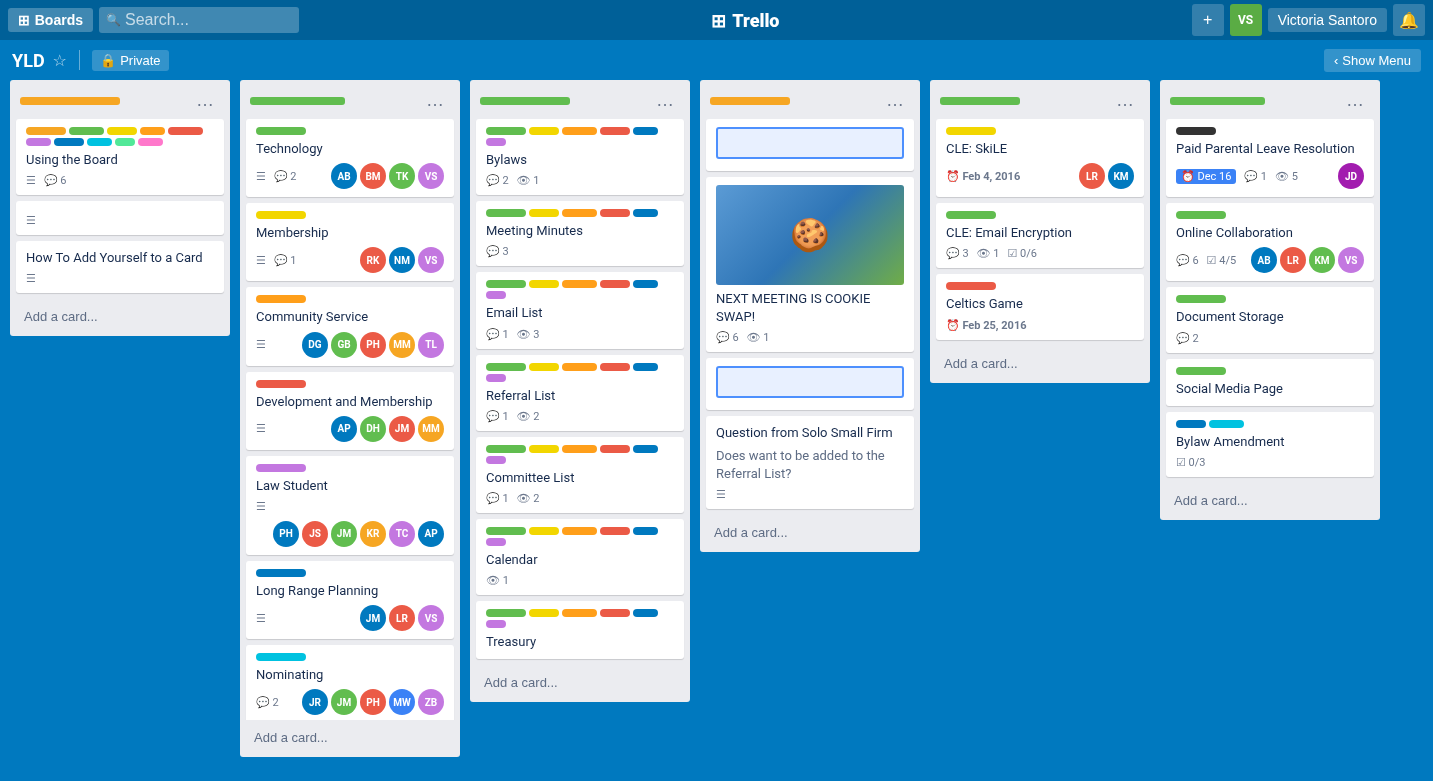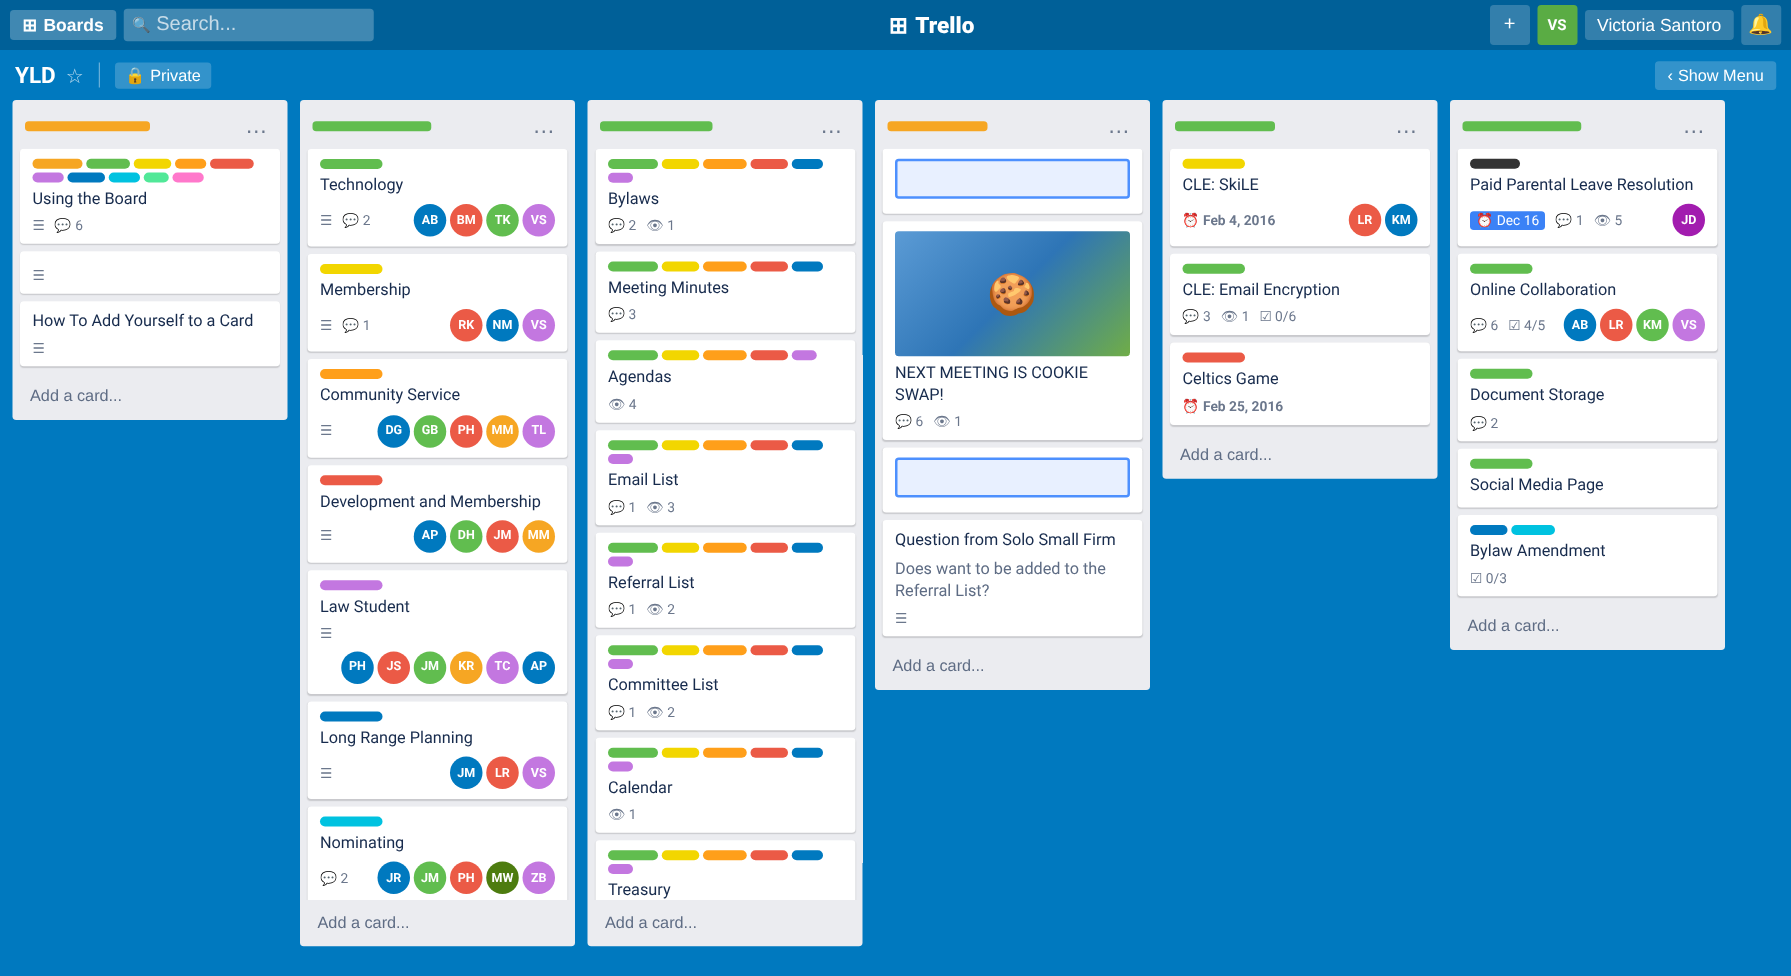--- a/index.html
+++ b/index.html
@@ -375,21 +375,21 @@
           <div class="card-labels">
             <div class="label" style="background: rgb(0, 194, 224); width: 50px;"></div>
           </div>
           <div class="card-title">Nominating</div>
           <div class="card-meta">
             <span class="card-meta-item">💬 2</span>
             <div class="card-avatars">
               <div class="avatar-small" style="background: rgb(0, 121, 191);">JR</div>
               <div class="avatar-small" style="background: rgb(97, 189, 79);">JM</div>
               <div class="avatar-small" style="background: rgb(235, 90, 70);">PH</div>
-              <div class="avatar-small" style="background: #4d7c0f;">MW</div>
+              <div class="avatar-small" style="background: #3b82f6;">MW</div>
               <div class="avatar-small" style="background: rgb(195, 119, 224);">ZB</div>
             </div>
           </div>
         </div>
       </div>
       <div class="list-footer"><button class="add-card-btn">Add a card...</button></div>
     </div>
     <div class="list">
       <div class="list-header">
         <div class="list-title-bar" style="background: rgb(97, 189, 79); width: 90px;"></div>
@@ -423,33 +423,20 @@
           <div class="card-meta">
             <span class="card-meta-item">💬 3</span>
           </div>
         </div>
         <div class="card">
           <div class="card-labels">
             <div class="label" style="background: rgb(97, 189, 79); width: 40px;"></div>
             <div class="label" style="background: rgb(242, 214, 0); width: 30px;"></div>
             <div class="label" style="background: rgb(255, 159, 26); width: 35px;"></div>
             <div class="label" style="background: rgb(235, 90, 70); width: 30px;"></div>
-            <div class="label" style="background: rgb(195, 119, 224); width: 20px;"></div>
-          </div>
-          <div class="card-title">Agendas</div>
-          <div class="card-meta">
-            <span class="card-meta-item">👁 4</span>
-          </div>
-        </div>
-        <div class="card">
-          <div class="card-labels">
-            <div class="label" style="background: rgb(97, 189, 79); width: 40px;"></div>
-            <div class="label" style="background: rgb(242, 214, 0); width: 30px;"></div>
-            <div class="label" style="background: rgb(255, 159, 26); width: 35px;"></div>
-            <div class="label" style="background: rgb(235, 90, 70); width: 30px;"></div>
             <div class="label" style="background: rgb(0, 121, 191); width: 25px;"></div>
             <div class="label" style="background: rgb(195, 119, 224); width: 20px;"></div>
           </div>
           <div class="card-title">Email List</div>
           <div class="card-meta">
             <span class="card-meta-item">💬 1</span>
             <span class="card-meta-item">👁 3</span>
           </div>
         </div>
         <div class="card">

